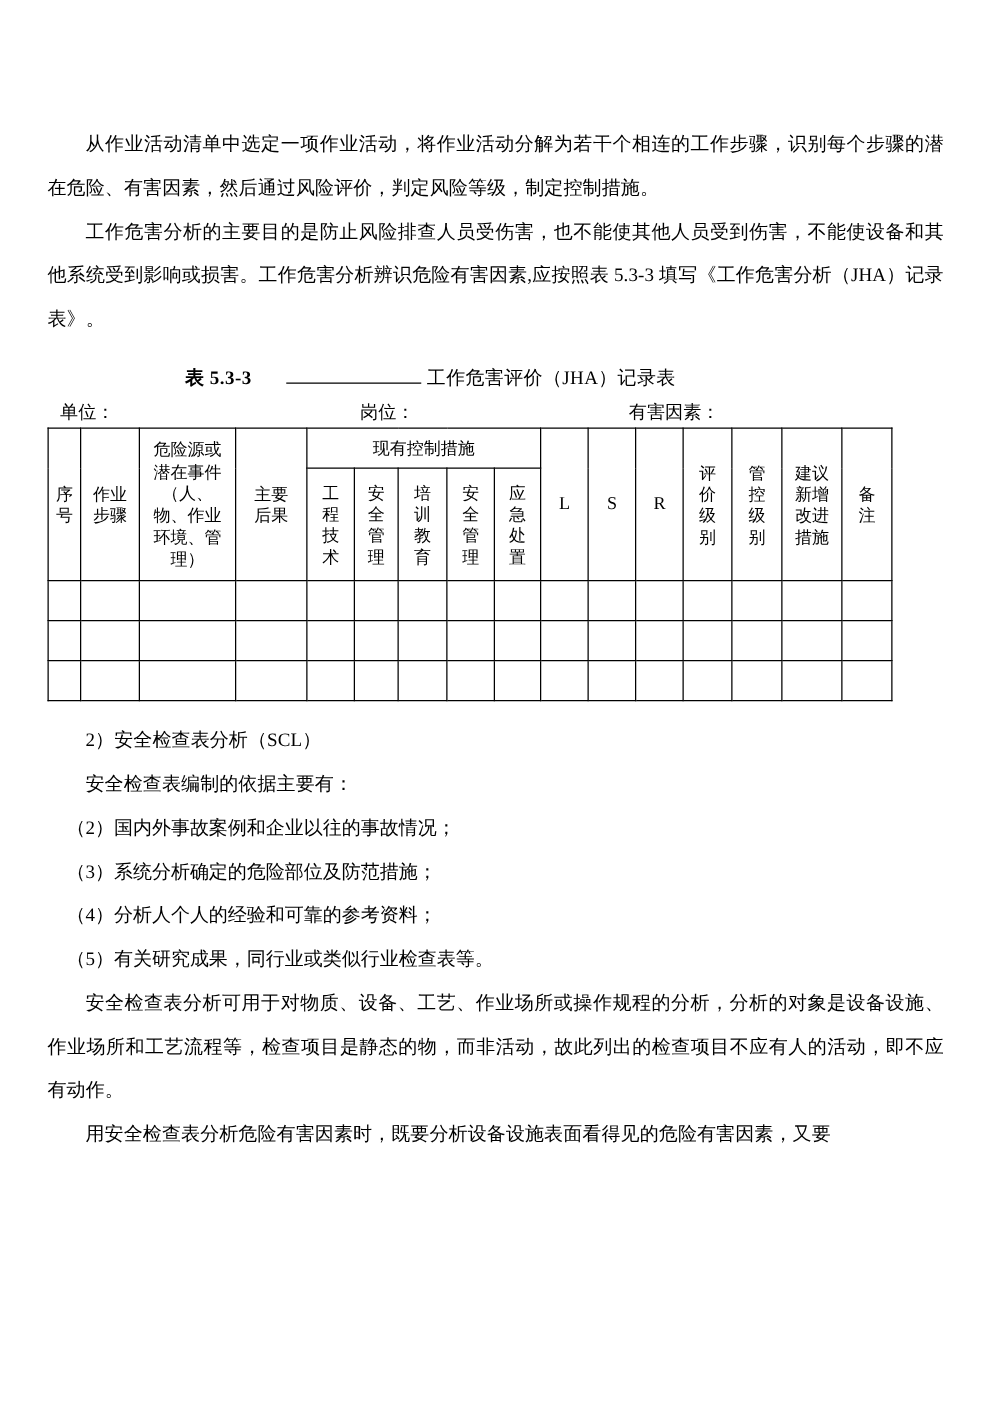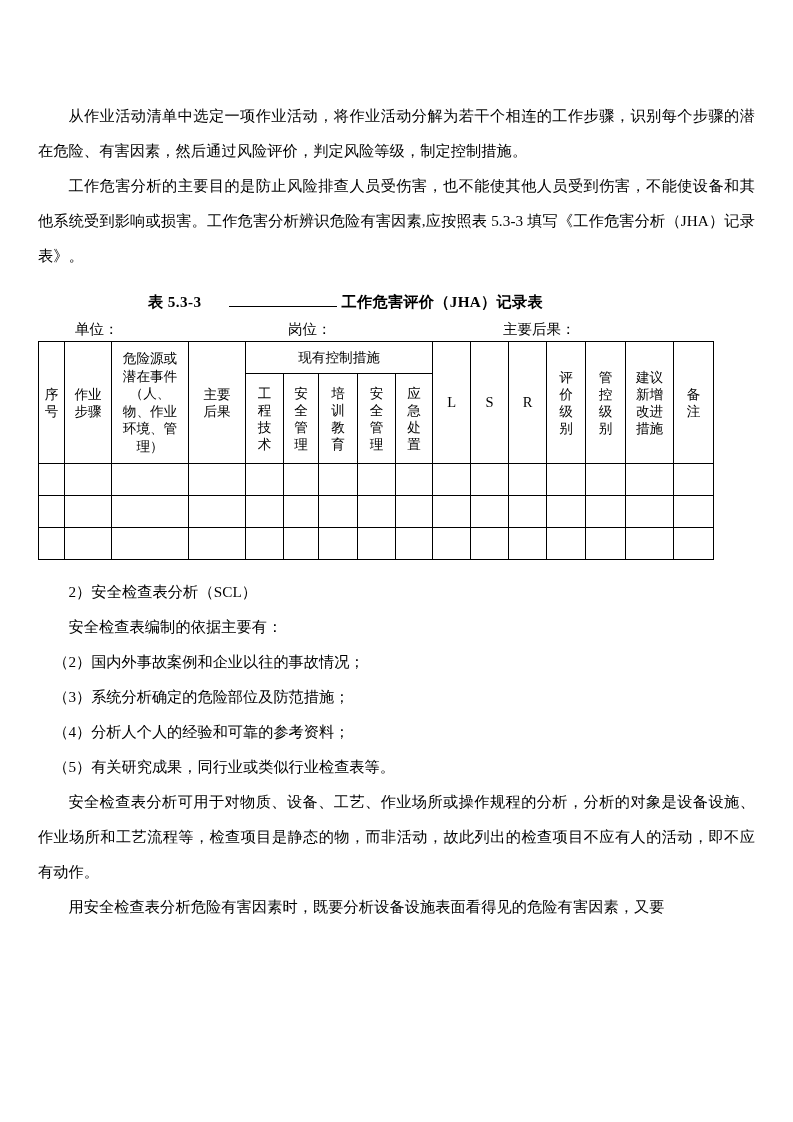--- a/index.html
+++ b/index.html
@@ -52,34 +52,34 @@
   }
   .tbl-blank {
     display: inline-block;
     width: 108px;
     border-bottom: 1.4px solid #000;
     vertical-align: baseline;
     margin: 0 4px 0 28px;
     height: 17px;
   }
   .tbl-name {
-    font-weight: bold;
+    font-weight: normal;
     letter-spacing: 0.3px;
   }
 
   
   .meta-line {
     position: relative;
     height: 24px;
     font-size: 14.5px;
     line-height: 24px;
     margin-top: 2px;
   }
   .meta-line > span { position: absolute; top: 0; white-space: nowrap; }
-  .meta-unit { left: 10px; margin-left: 27px; }
+  .meta-unit { left: 10px; }
   .meta-post { left: 250px; }
   .meta-code { left: 465px; }
 
   
   table.jha {
     border-collapse: collapse;
     table-layout: fixed;
     width: 675px;
     margin: 0;
     font-size: 13.6px;
@@ -140,21 +140,21 @@
 
   <p class="para indent2">工作危害分析的主要目的是防止风险排查人员受伤害，也不能使其他人员受到伤害，不能使设备和其他系统受到影响或损害。工作危害分析辨识危险有害因素,应按照表 5.3-3 填写《工作危害分析（JHA）记录表》。</p>
 
   <div class="tbl-title-line">
     <span class="tbl-no">表 5.3-3</span><span class="tbl-blank"></span><span class="tbl-name">工作危害评价（JHA）记录表</span>
   </div>
 
   <div class="meta-line">
     <span class="meta-unit">单位：</span>
     <span class="meta-post">岗位：</span>
-    <span class="meta-code">主要后果：</span>
+    <span class="meta-code">有害因素：</span>
   </div>
 
   <table class="jha">
     <colgroup>
       <col style="width:26px">
       <col style="width:47px">
       <col style="width:77px">
       <col style="width:57px">
       <col style="width:38px">
       <col style="width:35px">

